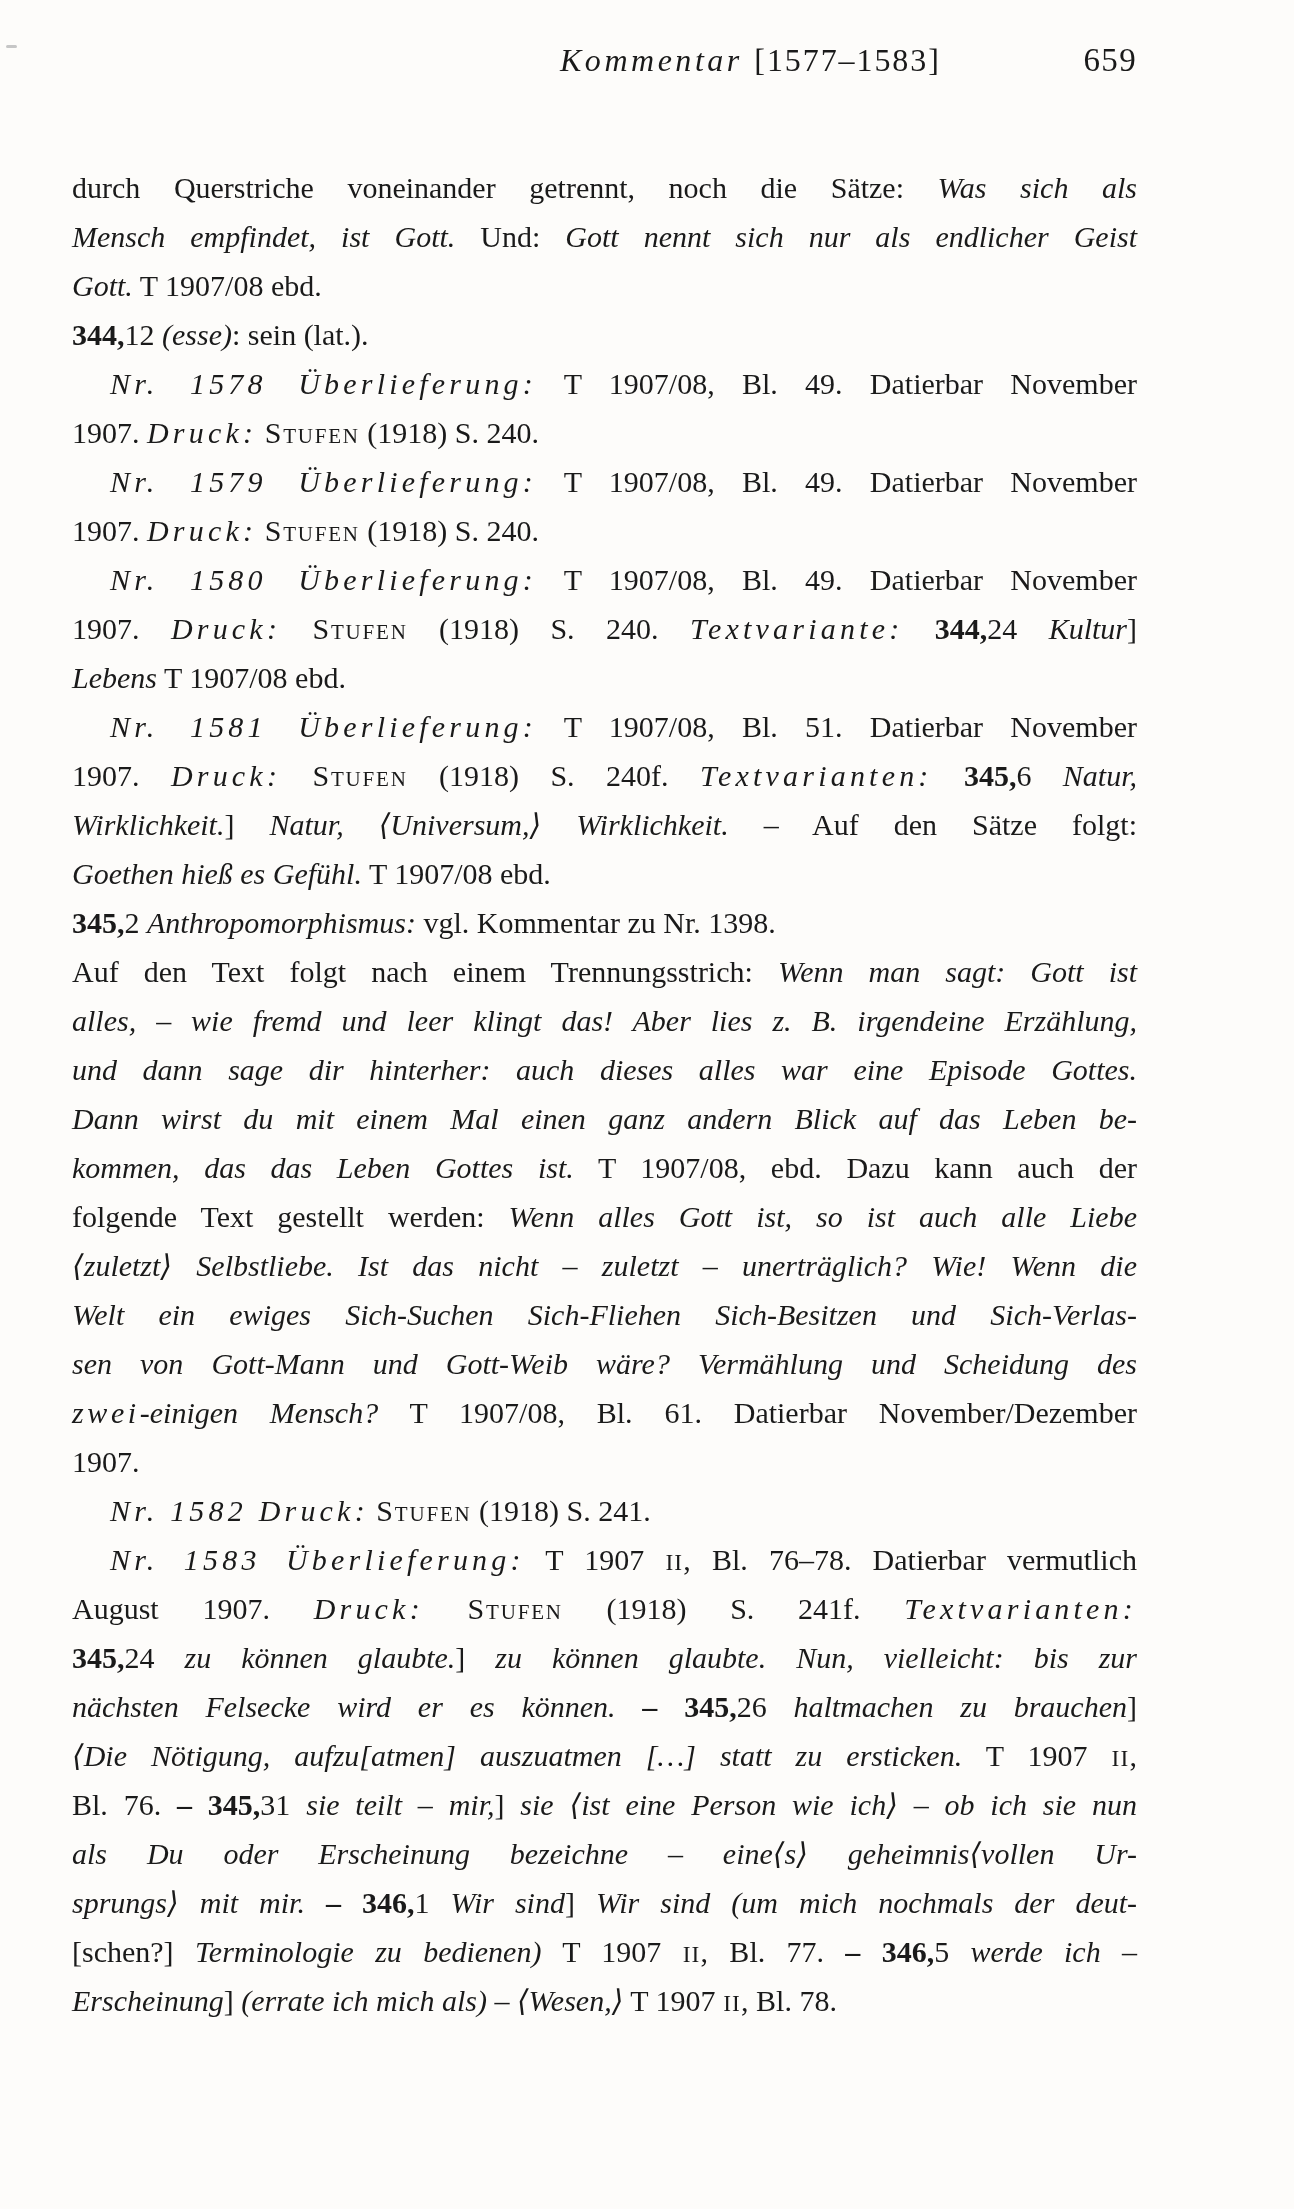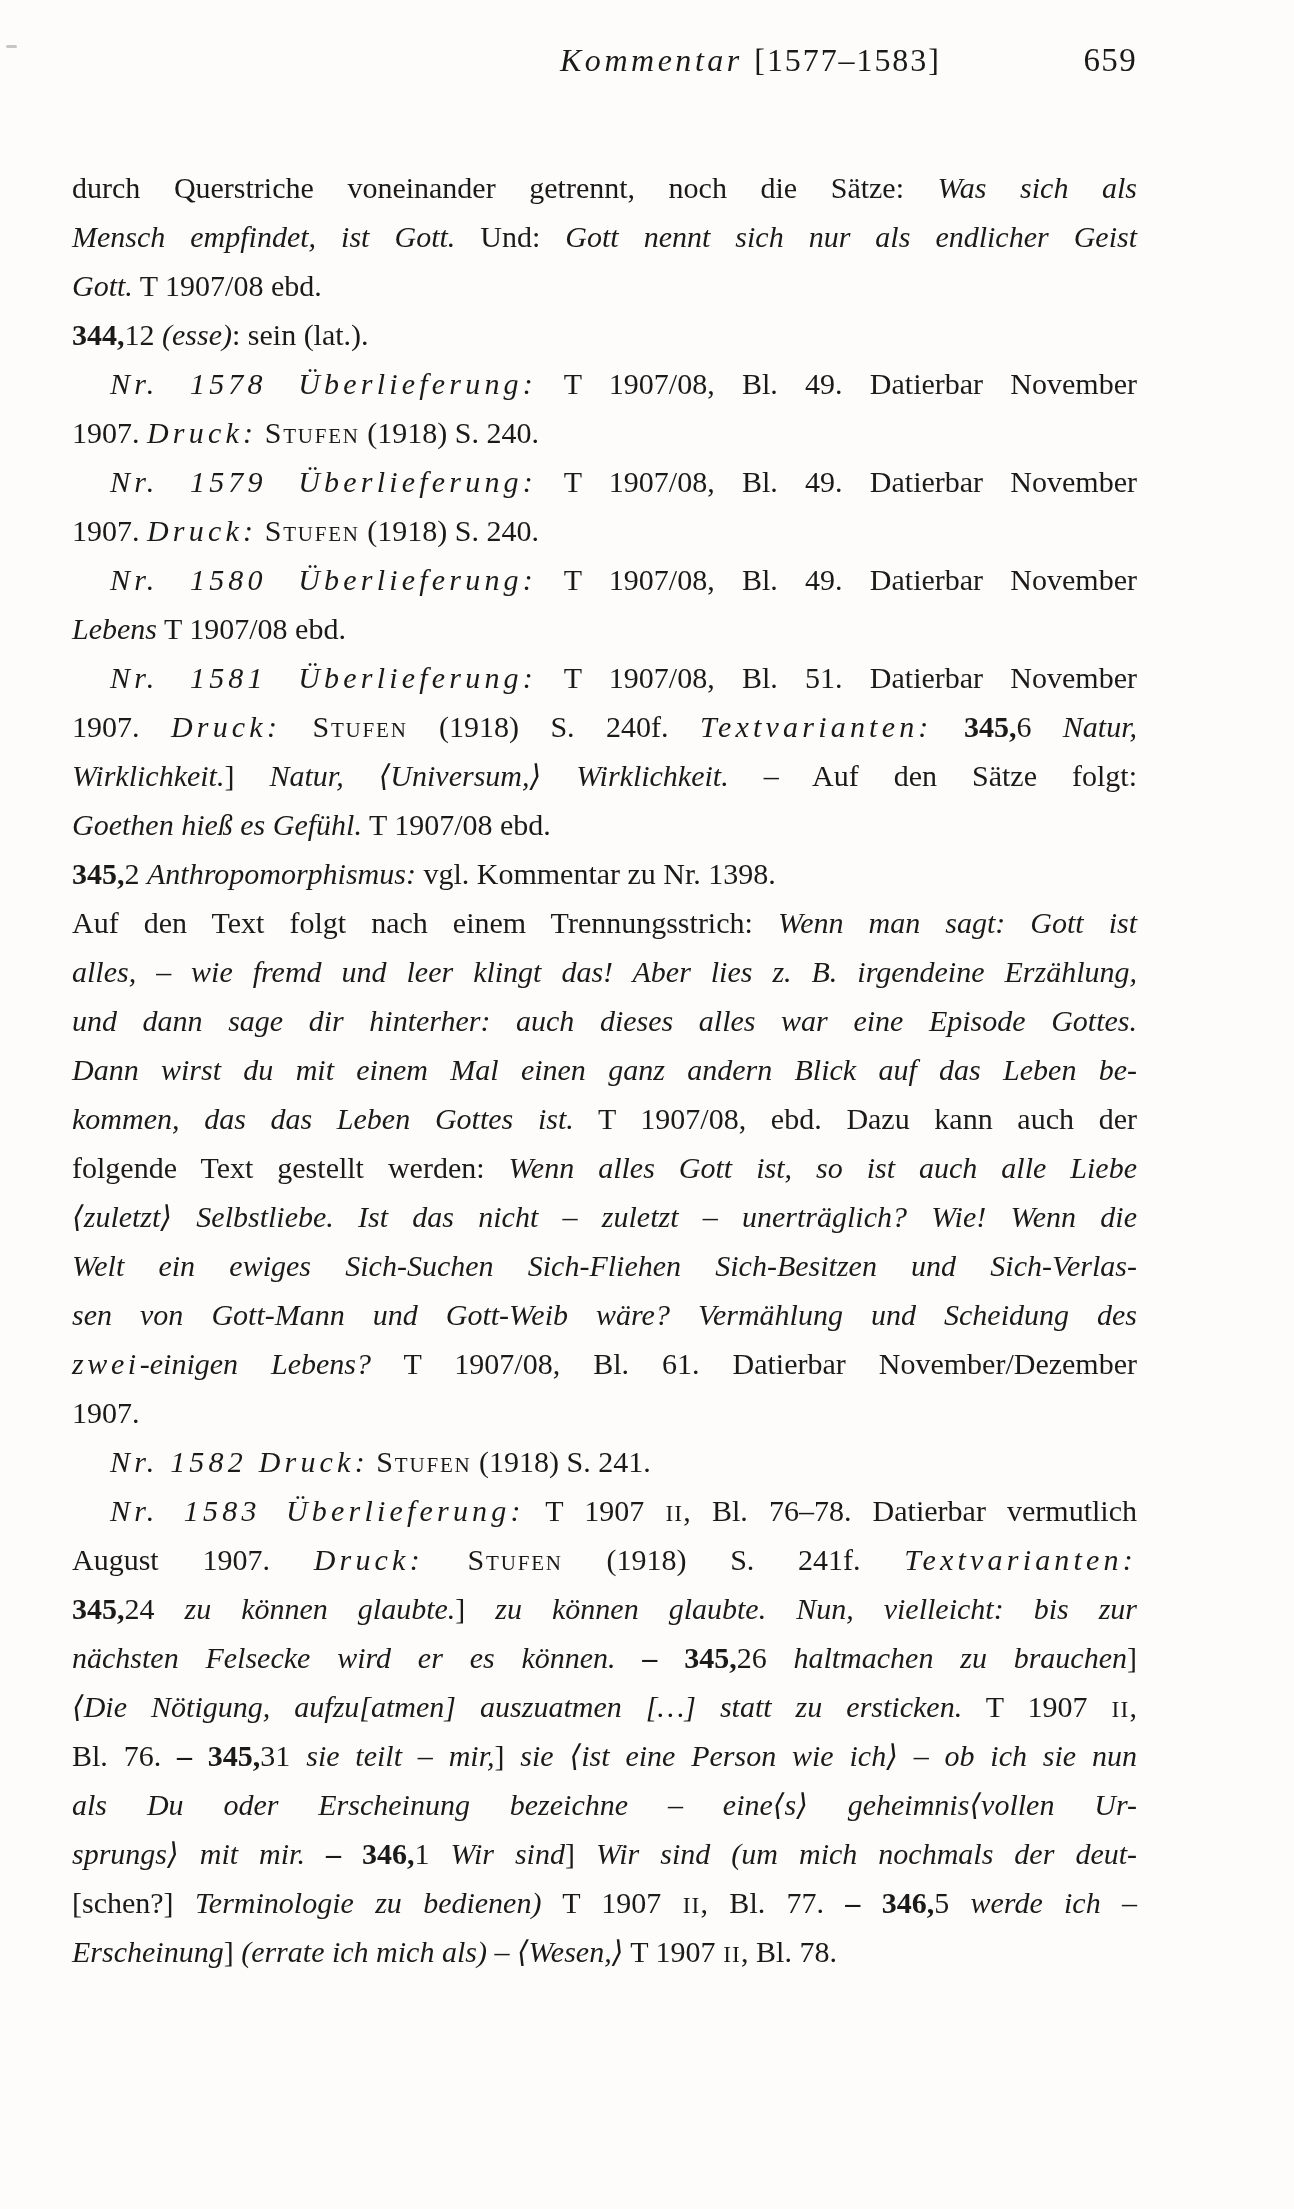--- a/index.html
+++ b/index.html
@@ -72,36 +72,37 @@
   <main class="text-block" id="text-block">
       <div class="line just"><span class="run">durch Querstriche voneinander getrennt, noch die Sätze: </span><span class="run i">Was sich als</span></div>
       <div class="line just"><span class="run i">Mensch empfindet, ist Gott.</span><span class="run"> Und: </span><span class="run i">Gott nennt sich nur als endlicher Geist</span></div>
       <div class="line"><span class="run i">Gott.</span><span class="run"> T 1907/08 ebd.</span></div>
       <div class="line"><span class="run b">344,</span><span class="run">12 </span><span class="run i">(esse)</span><span class="run">: sein (lat.).</span></div>
       <div class="line indent just"><span class="run sp">Nr. 1578 Überlieferung:</span><span class="run"> T 1907/08, Bl. 49. Datierbar November</span></div>
       <div class="line"><span class="run">1907. </span><span class="run sp">Druck:</span><span class="run"> </span><span class="run sc">Stufen</span><span class="run"> (1918) S. 240.</span></div>
       <div class="line indent just"><span class="run sp">Nr. 1579 Überlieferung:</span><span class="run"> T 1907/08, Bl. 49. Datierbar November</span></div>
       <div class="line"><span class="run">1907. </span><span class="run sp">Druck:</span><span class="run"> </span><span class="run sc">Stufen</span><span class="run"> (1918) S. 240.</span></div>
       <div class="line indent just"><span class="run sp">Nr. 1580 Überlieferung:</span><span class="run"> T 1907/08, Bl. 49. Datierbar November</span></div>
+      <div class="line just"><span class="run">1907. </span><span class="run sp">Druck:</span><span class="run"> </span><span class="run sc">Stufen</span><span class="run"> (1918) S. 240. </span><span class="run sp">Textvariante:</span><span class="run"> </span><span class="run b">344,</span><span class="run">24 </span><span class="run i">Kultur</span><span class="run">]</span></div>
       <div class="line"><span class="run i">Lebens</span><span class="run"> T 1907/08 ebd.</span></div>
       <div class="line indent just"><span class="run sp">Nr. 1581 Überlieferung:</span><span class="run"> T 1907/08, Bl. 51. Datierbar November</span></div>
       <div class="line just"><span class="run">1907. </span><span class="run sp">Druck:</span><span class="run"> </span><span class="run sc">Stufen</span><span class="run"> (1918) S. 240f. </span><span class="run sp">Textvarianten:</span><span class="run"> </span><span class="run b">345,</span><span class="run">6 </span><span class="run i">Natur,</span></div>
       <div class="line just"><span class="run i">Wirklichkeit.</span><span class="run">] </span><span class="run i">Natur, ⟨Universum,⟩ Wirklichkeit.</span><span class="run"> – Auf den Sätze folgt:</span></div>
       <div class="line"><span class="run i">Goethen hieß es Gefühl.</span><span class="run"> T 1907/08 ebd.</span></div>
       <div class="line"><span class="run b">345,</span><span class="run">2 </span><span class="run i">Anthropomorphismus:</span><span class="run"> vgl. Kommentar zu Nr. 1398.</span></div>
       <div class="line just"><span class="run">Auf den Text folgt nach einem Trennungsstrich: </span><span class="run i">Wenn man sagt: Gott ist</span></div>
       <div class="line just"><span class="run i">alles, – wie fremd und leer klingt das! Aber lies z. B. irgendeine Erzählung,</span></div>
       <div class="line just"><span class="run i">und dann sage dir hinterher: auch dieses alles war eine Episode Gottes.</span></div>
       <div class="line just"><span class="run i">Dann wirst du mit einem Mal einen ganz andern Blick auf das Leben be-</span></div>
       <div class="line just"><span class="run i">kommen, das das Leben Gottes ist.</span><span class="run"> T 1907/08, ebd. Dazu kann auch der</span></div>
       <div class="line just"><span class="run">folgende Text gestellt werden: </span><span class="run i">Wenn alles Gott ist, so ist auch alle Liebe</span></div>
       <div class="line just"><span class="run i">⟨zuletzt⟩ Selbstliebe. Ist das nicht – zuletzt – unerträglich? Wie! Wenn die</span></div>
       <div class="line just"><span class="run i">Welt ein ewiges Sich-Suchen Sich-Fliehen Sich-Besitzen und Sich-Verlas-</span></div>
       <div class="line just"><span class="run i">sen von Gott-Mann und Gott-Weib wäre? Vermählung und Scheidung des</span></div>
-      <div class="line just"><span class="run isp">zwei</span><span class="run i">-einigen Lebens?</span><span class="run"> T 1907/08, Bl. 61. Datierbar November/Dezember</span></div>
+      <div class="line just"><span class="run isp">zwei</span><span class="run i">-einigen Mensch?</span><span class="run"> T 1907/08, Bl. 61. Datierbar November/Dezember</span></div>
       <div class="line"><span class="run">1907.</span></div>
       <div class="line indent"><span class="run sp">Nr. 1582 Druck:</span><span class="run"> </span><span class="run sc">Stufen</span><span class="run"> (1918) S. 241.</span></div>
       <div class="line indent just"><span class="run sp">Nr. 1583 Überlieferung:</span><span class="run"> T 1907 </span><span class="run sm">II</span><span class="run">, Bl. 76–78. Datierbar vermutlich</span></div>
       <div class="line just"><span class="run">August 1907. </span><span class="run sp">Druck:</span><span class="run"> </span><span class="run sc">Stufen</span><span class="run"> (1918) S. 241f. </span><span class="run sp">Textvarianten:</span></div>
       <div class="line just"><span class="run b">345,</span><span class="run">24 </span><span class="run i">zu können glaubte.</span><span class="run">] </span><span class="run i">zu können glaubte. Nun, vielleicht: bis zur</span></div>
       <div class="line just"><span class="run i">nächsten Felsecke wird er es können.</span><span class="run"> </span><span class="run b">– 345,</span><span class="run">26 </span><span class="run i">haltmachen zu brauchen</span><span class="run">]</span></div>
       <div class="line just"><span class="run i">⟨Die Nötigung, aufzu[atmen] auszuatmen […] statt zu ersticken.</span><span class="run"> T 1907 </span><span class="run sm">II</span><span class="run">,</span></div>
       <div class="line just"><span class="run">Bl. 76. </span><span class="run b">– 345,</span><span class="run">31 </span><span class="run i">sie teilt – mir,</span><span class="run">] </span><span class="run i">sie ⟨ist eine Person wie ich⟩ – ob ich sie nun</span></div>
       <div class="line just"><span class="run i">als Du oder Erscheinung bezeichne – eine⟨s⟩ geheimnis⟨vollen Ur-</span></div>
       <div class="line just"><span class="run i">sprungs⟩ mit mir.</span><span class="run"> </span><span class="run b">– 346,</span><span class="run">1 </span><span class="run i">Wir sind</span><span class="run">] </span><span class="run i">Wir sind (um mich nochmals der deut-</span></div>

